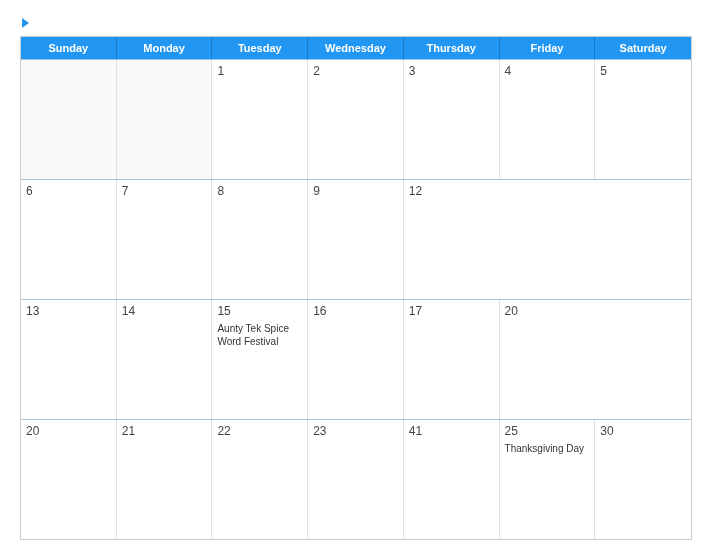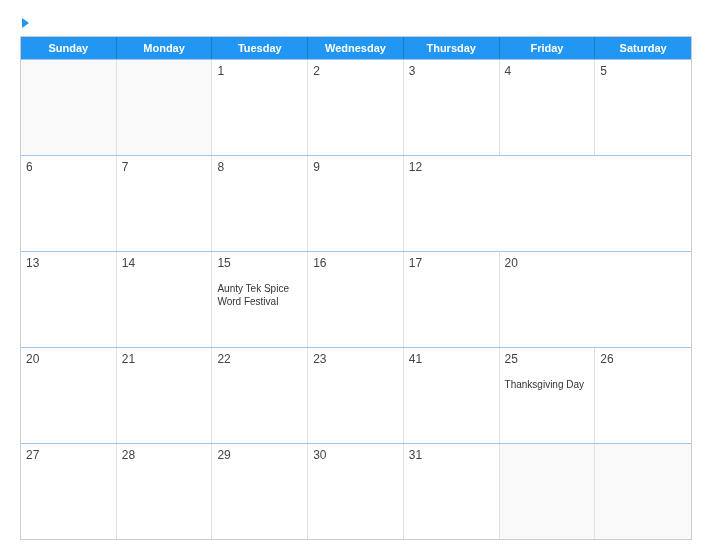--- a/index.html
+++ b/index.html
@@ -115,21 +115,21 @@
     .day-num {
       font-size: 12px;
       color: #444;
       display: block;
       margin-bottom: 3px;
     }
     .event-text {
       font-size: 10px;
       color: #333;
       line-height: 1.3;
-      margin-top: 12px;
+      margin-top: 4px;
     }
   </style>
 </head>
 <body>
 
 <div class="page">
   <div class="header">
     <div class="logo">
       <span class="logo-general"></span>
       <span class="logo-blue">
@@ -224,37 +224,18 @@
             <span class="day-num">23</span>
           </div>
           <div class="cal-cell">
             <span class="day-num">41</span>
           </div>
           <div class="cal-cell">
             <span class="day-num">25</span>
             <div class="event-text">Thanksgiving Day</div>
           </div>
           <div class="cal-cell">
-            <span class="day-num">26</span>
-          </div>
-        </div>
-        <div class="cal-week">
-          <div class="cal-cell">
-            <span class="day-num">27</span>
-          </div>
-          <div class="cal-cell">
-            <span class="day-num">28</span>
-          </div>
-          <div class="cal-cell">
-            <span class="day-num">29</span>
-          </div>
-          <div class="cal-cell">
             <span class="day-num">30</span>
           </div>
-          <div class="cal-cell">
-            <span class="day-num">31</span>
-          </div>
-          <div class="cal-cell empty"></div>
-          <div class="cal-cell empty"></div>
         </div>
       </div>
   </div>
 </div>
 
 </body></html>

